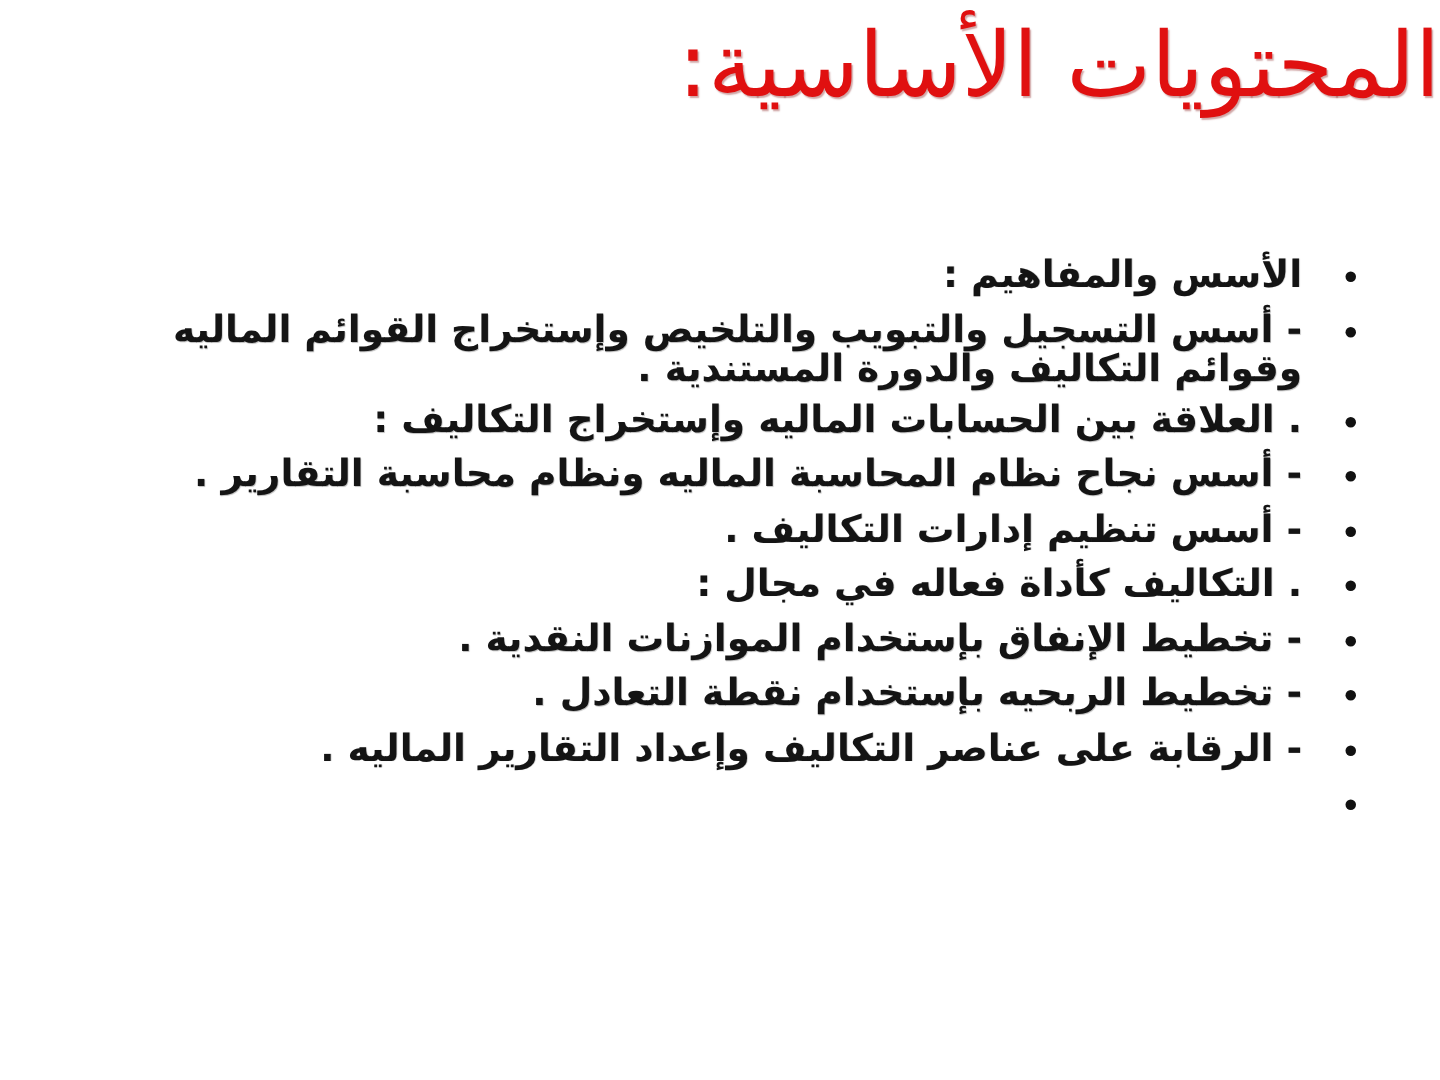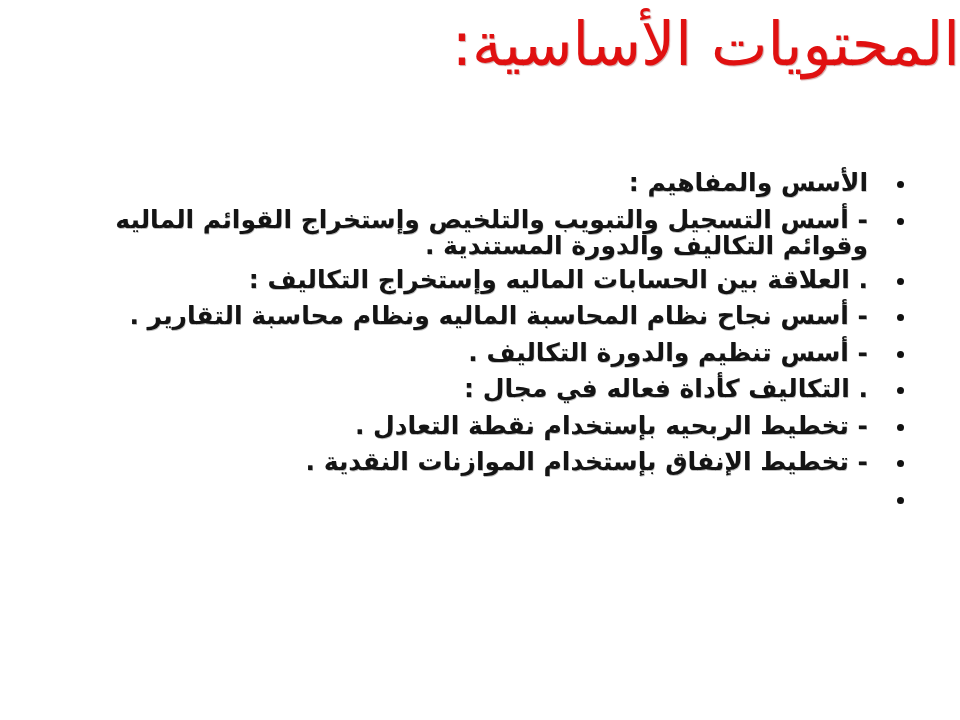--- a/index.html
+++ b/index.html
@@ -82,31 +82,35 @@
     <div class="item">
       <span class="bullet"></span>
       <span>. العلاقة بين الحسابات الماليه وإستخراج التكاليف  :</span>
     </div>
     <div class="item">
       <span class="bullet"></span>
       <span>- أسس نجاح نظام المحاسبة الماليه ونظام محاسبة التقارير .</span>
     </div>
     <div class="item">
       <span class="bullet"></span>
-      <span>- أسس تنظيم والدورة التكاليف .</span>
+      <span>- أسس تنظيم إدارات التكاليف .</span>
     </div>
     <div class="item">
       <span class="bullet"></span>
       <span>. التكاليف كأداة فعاله في مجال :</span>
     </div>
     <div class="item">
       <span class="bullet"></span>
+      <span>- تخطيط الإنفاق بإستخدام الموازنات النقدية .</span>
+    </div>
+    <div class="item">
+      <span class="bullet"></span>
       <span>- تخطيط الربحيه بإستخدام نقطة التعادل .</span>
     </div>
     <div class="item">
       <span class="bullet"></span>
-      <span>- تخطيط الإنفاق بإستخدام الموازنات النقدية .</span>
+      <span>- الرقابة على عناصر التكاليف وإعداد التقارير الماليه .</span>
     </div>
     <div class="item">
       <span class="bullet"></span>
     </div>
   </div>
 </div>
 
 </body></html>

